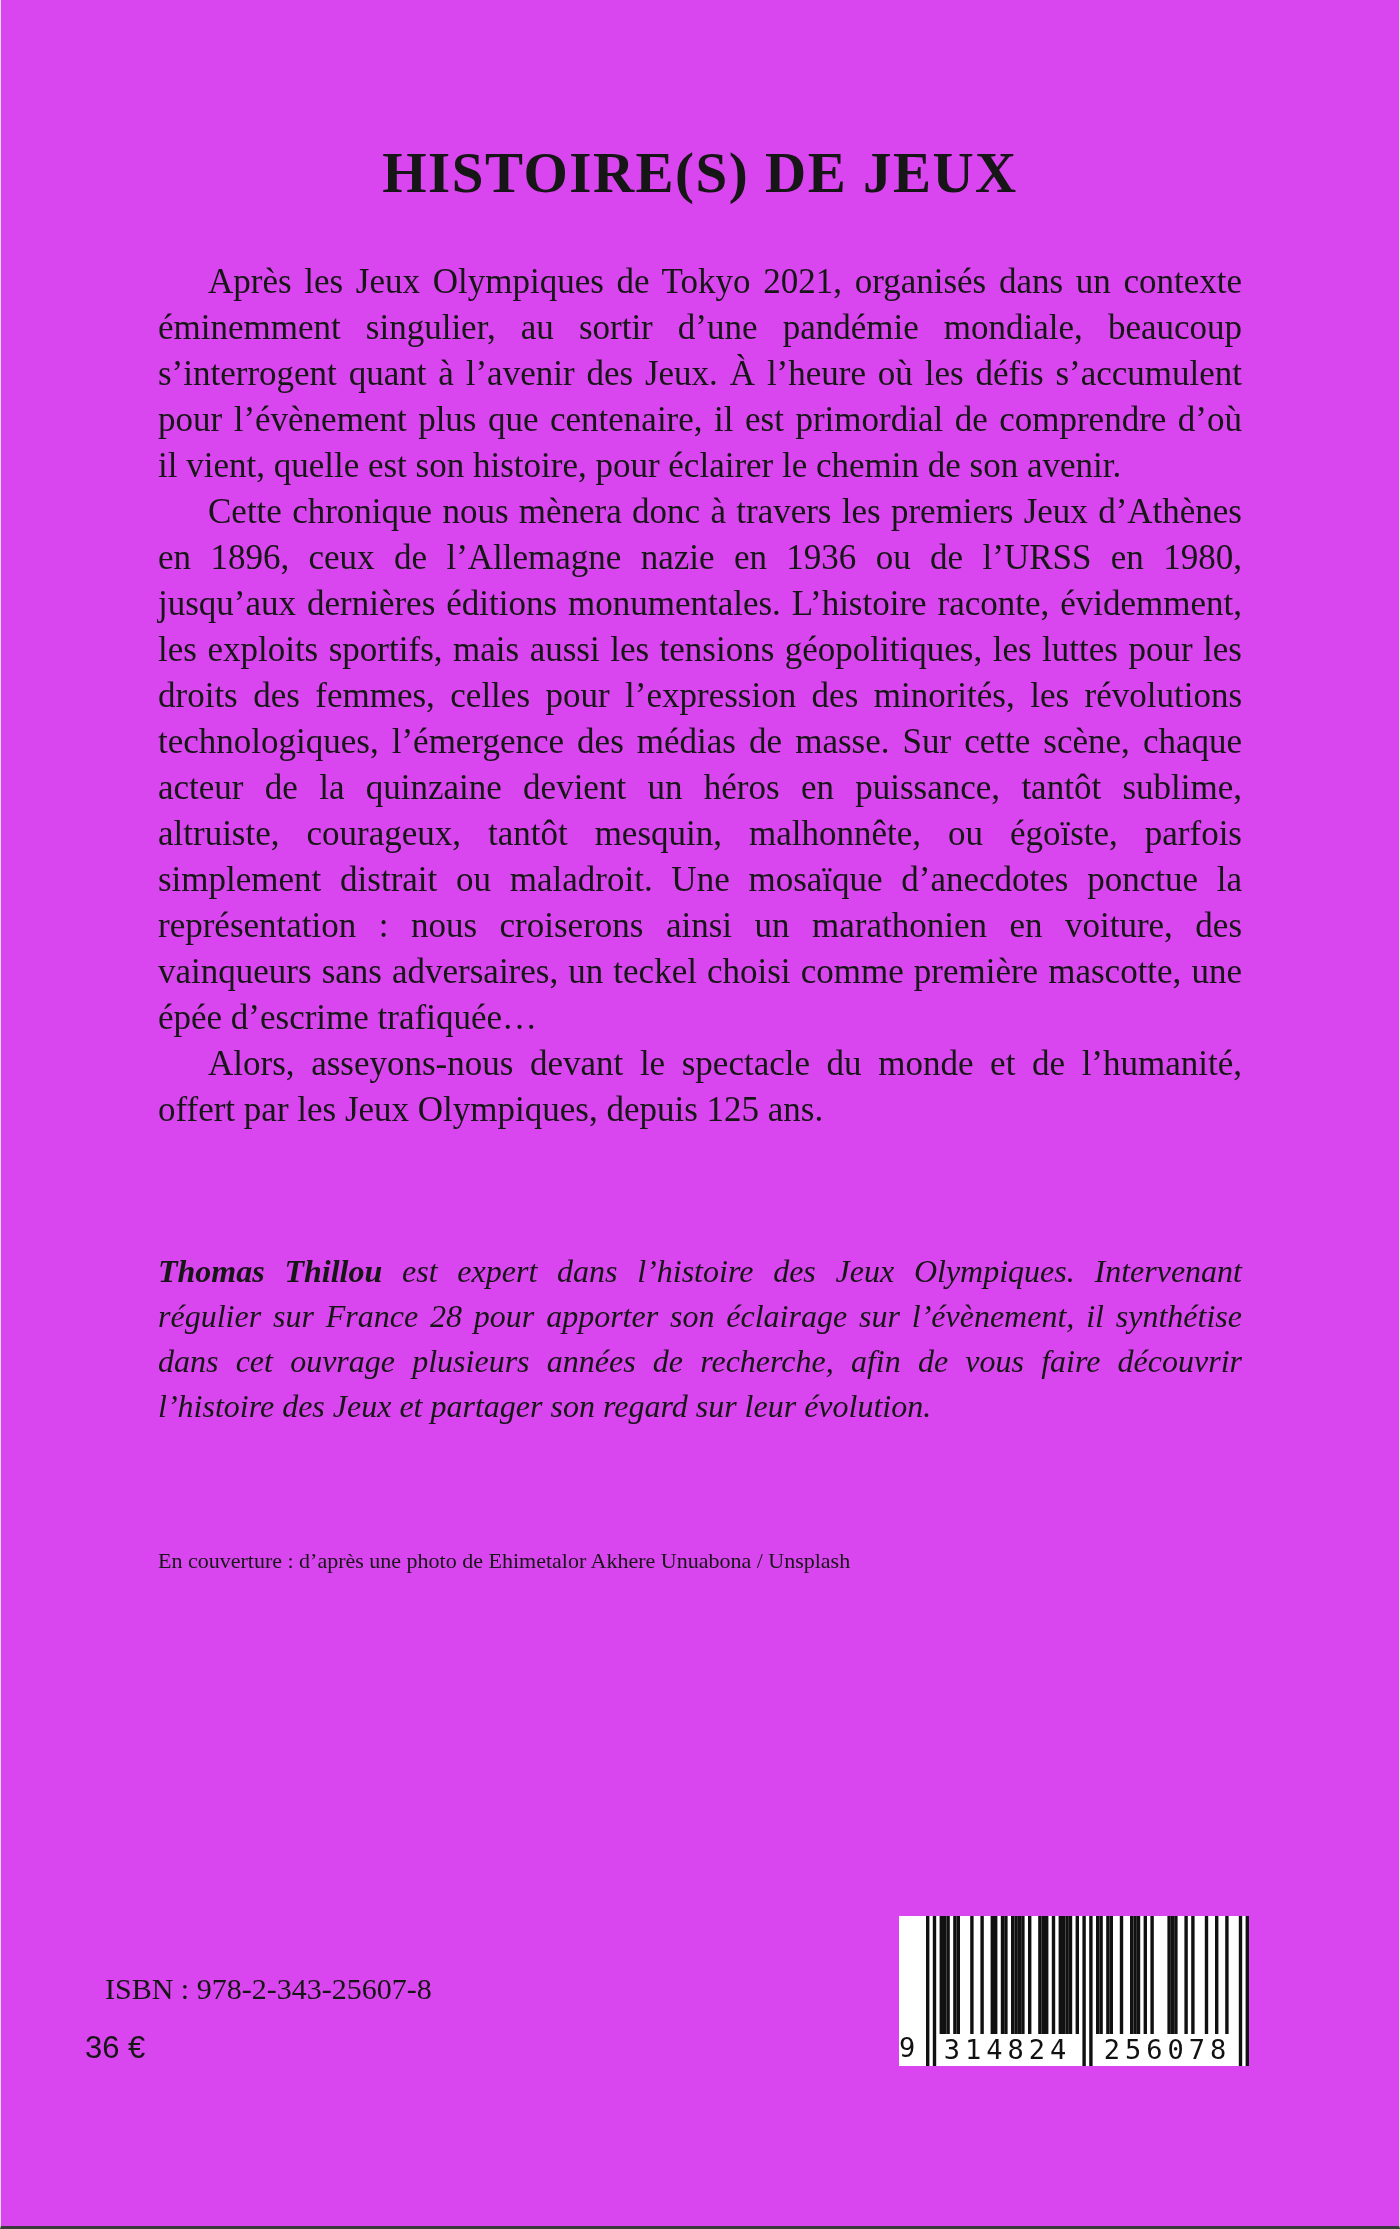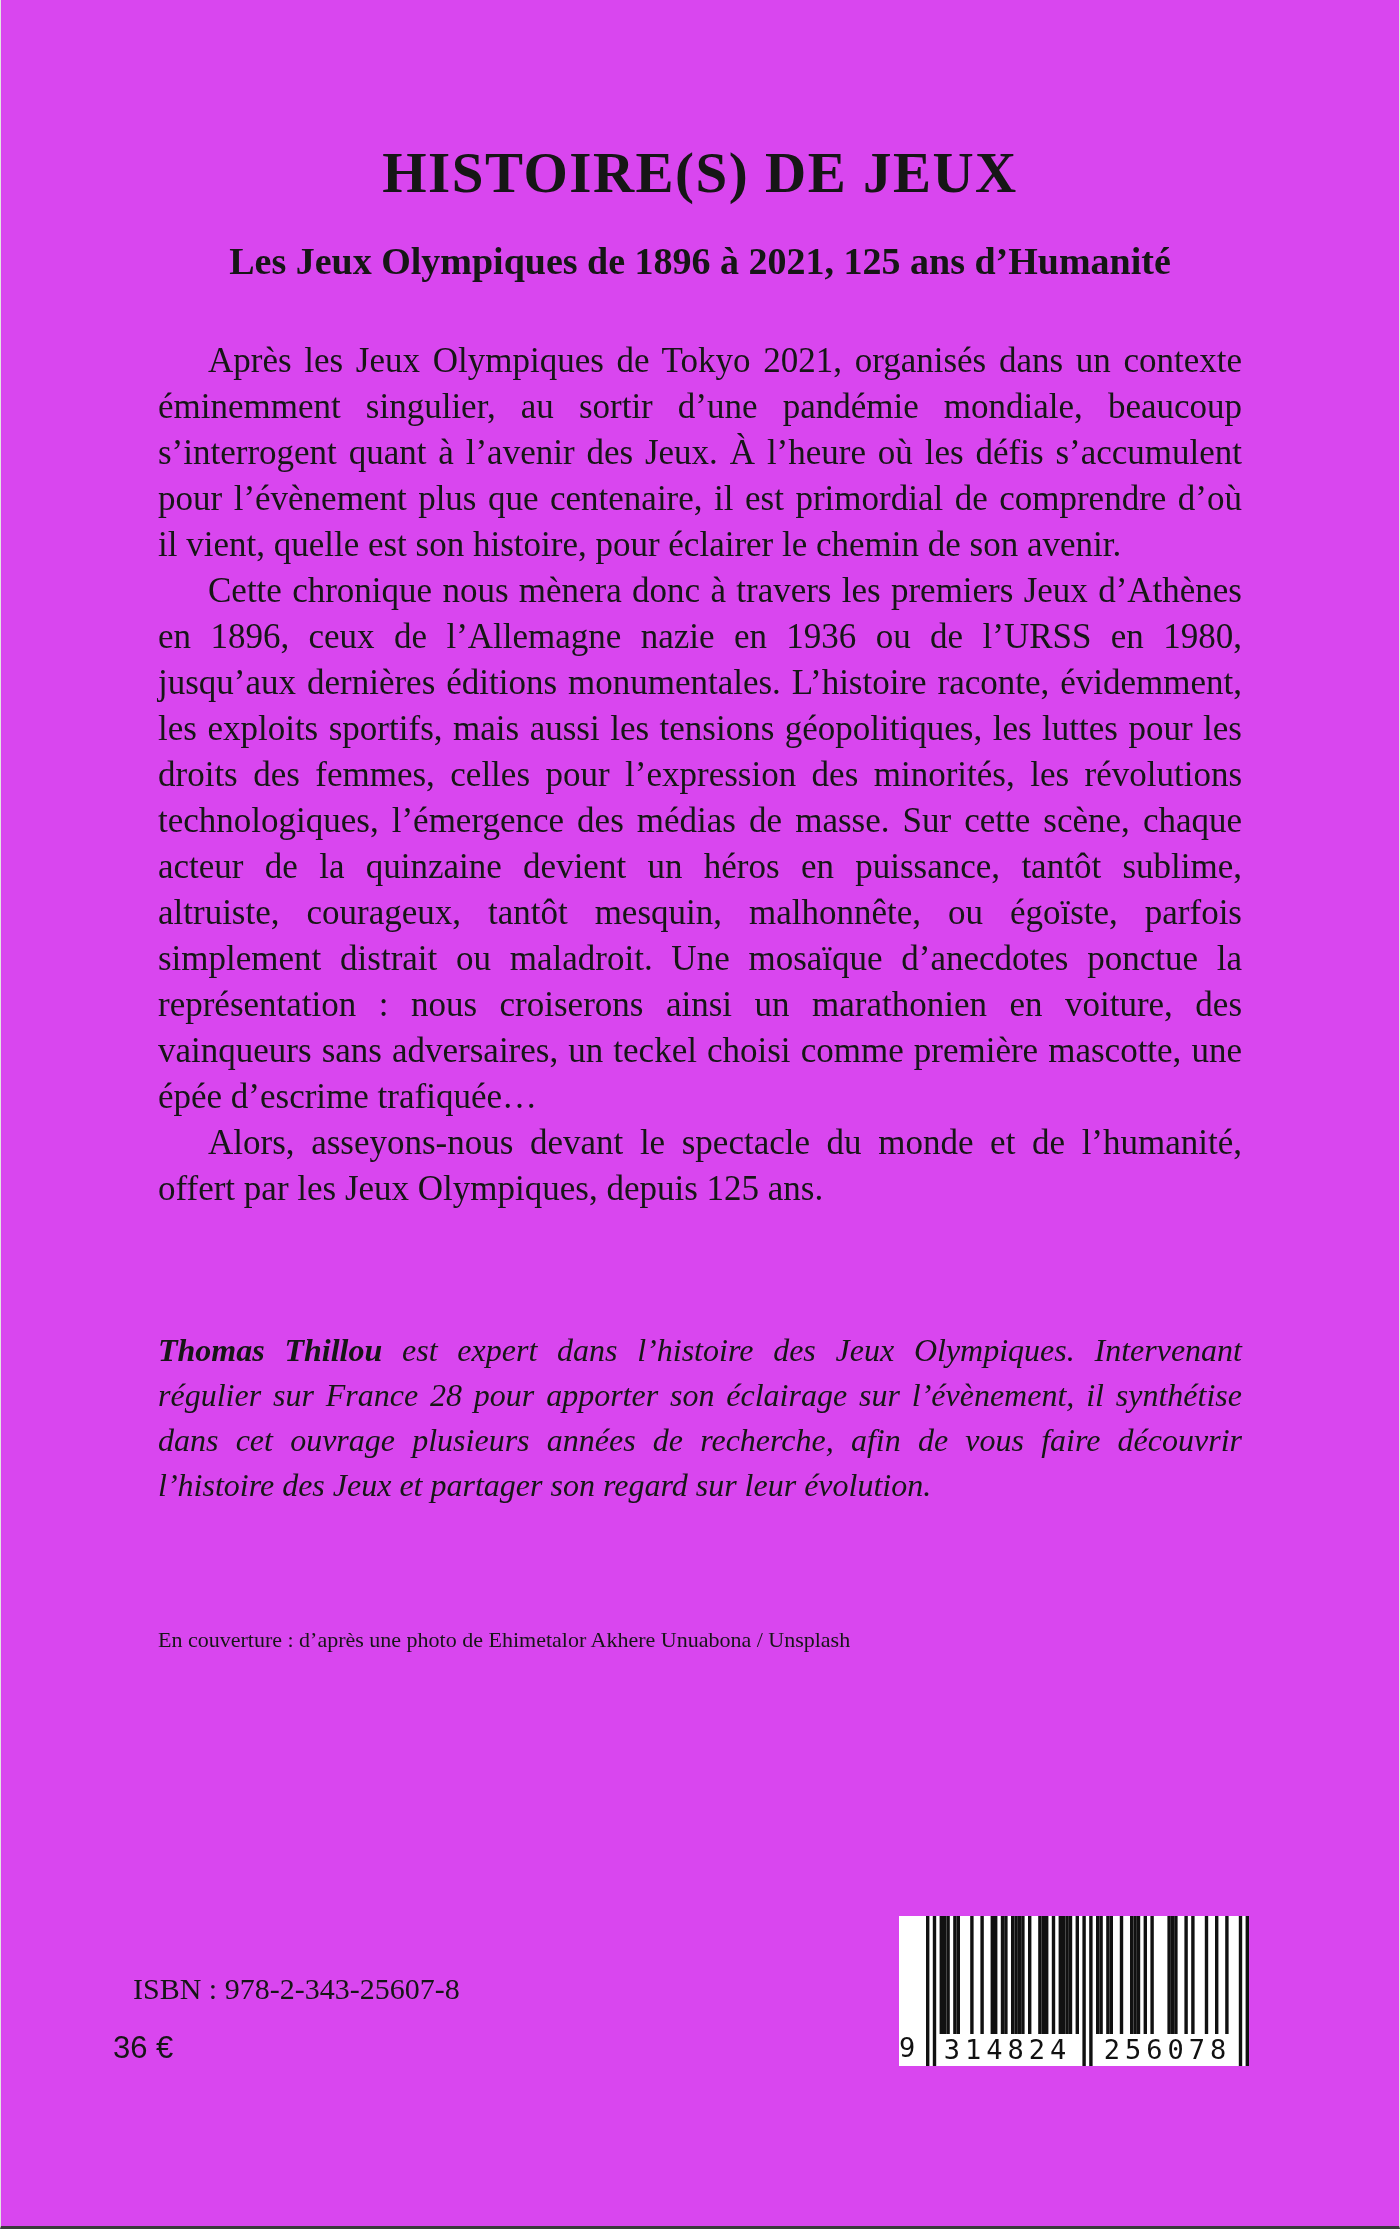--- a/index.html
+++ b/index.html
@@ -24,21 +24,21 @@
   .body-text p{margin:0;text-indent:50px;}
   .bio{
     margin:116px 157px 0;font-style:italic;font-size:32px;line-height:45px;
     text-align:justify;
   }
   .bio .author{font-weight:bold;}
   .credit{margin:118px 157px 16px;font-size:22px;line-height:1.3;}
   .bottom-row{
     position:absolute;left:0;right:0;top:1916px;
     display:flex;justify-content:space-between;align-items:flex-end;
-    padding:0 150px 0 112px;
+    padding:0 150px 0 84px;
   }
   .isbn{font-size:30px;margin-left:20px;}
   .price{font-size:31px;font-family:"Liberation Sans",sans-serif;margin-top:24px;}
   .barcode-wrap{position:relative;width:350px;height:150px;background:#fff;}
   .barcode-svg{position:absolute;left:27px;top:0;display:block;}
   .bc-digit{
     position:absolute;font-family:"DejaVu Sans Mono",monospace;
     font-size:27px;background:#ffffff;color:#111;
   }
   .bc-first{left:0;top:114px;height:36px;line-height:36px;}
@@ -47,21 +47,20 @@
   .bc-right{left:198px;width:141px;top:118px;height:32px;line-height:32px;
     text-align:center;letter-spacing:5px;}
 </style>
 </head>
 <body>
 
 <div class="page">
 
   <h1 class="title">HISTOIRE(S) DE JEUX</h1>
 
-  <h2 class="subtitle">Les Jeux Olympiques de 1896 à 2021, 125 ans d’Humanité</h2>
 
   <div class="body-text">
     <p>Après les Jeux Olympiques de Tokyo 2021, organisés dans un contexte éminemment singulier, au sortir d’une pandémie mondiale, beaucoup s’interrogent quant à l’avenir des Jeux. À l’heure où les défis s’accumulent pour l’évènement plus que centenaire, il est primordial de comprendre d’où il vient, quelle est son histoire, pour éclairer le chemin de son avenir.</p>
     <p>Cette chronique nous mènera donc à travers les premiers Jeux d’Athènes en 1896, ceux de l’Allemagne nazie en 1936 ou de l’URSS en 1980, jusqu’aux dernières éditions monumentales. L’histoire raconte, évidemment, les exploits sportifs, mais aussi les tensions géopolitiques, les luttes pour les droits des femmes, celles pour l’expression des minorités, les révolutions technologiques, l’émergence des médias de masse. Sur cette scène, chaque acteur de la quinzaine devient un héros en puissance, tantôt sublime, altruiste, courageux, tantôt mesquin, malhonnête, ou égoïste, parfois simplement distrait ou maladroit. Une mosaïque d’anecdotes ponctue la représentation : nous croiserons ainsi un marathonien en voiture, des vainqueurs sans adversaires, un teckel choisi comme première mascotte, une épée d’escrime trafiquée…</p>
     <p>Alors, asseyons-nous devant le spectacle du monde et de l’humanité, offert par les Jeux Olympiques, depuis 125 ans.</p>
   </div>
 
   <div class="bio">
     <span class="author">Thomas Thillou</span><span> est expert dans l’histoire des Jeux Olympiques. Intervenant régulier sur France 28 pour apporter son éclairage sur l’évènement, il synthétise dans cet ouvrage plusieurs années de recherche, afin de vous faire découvrir l’histoire des Jeux et partager son regard sur leur évolution.</span>
   </div>

